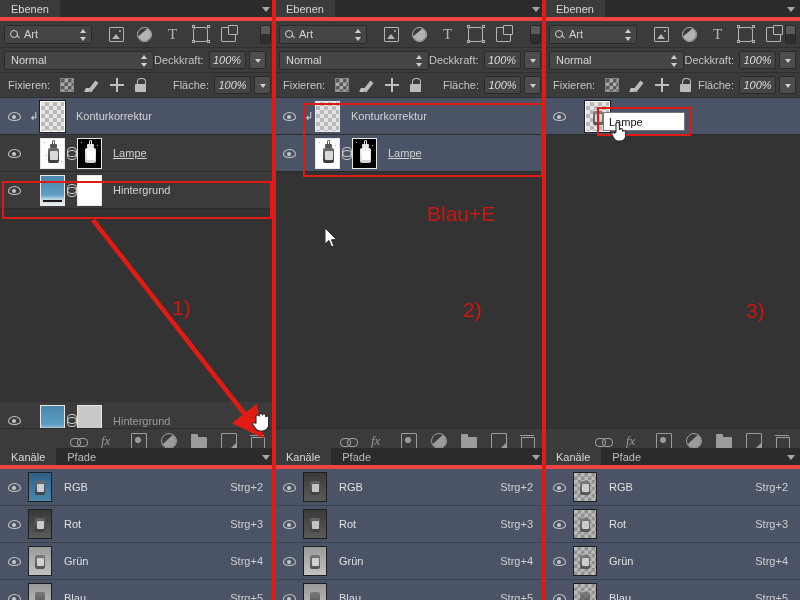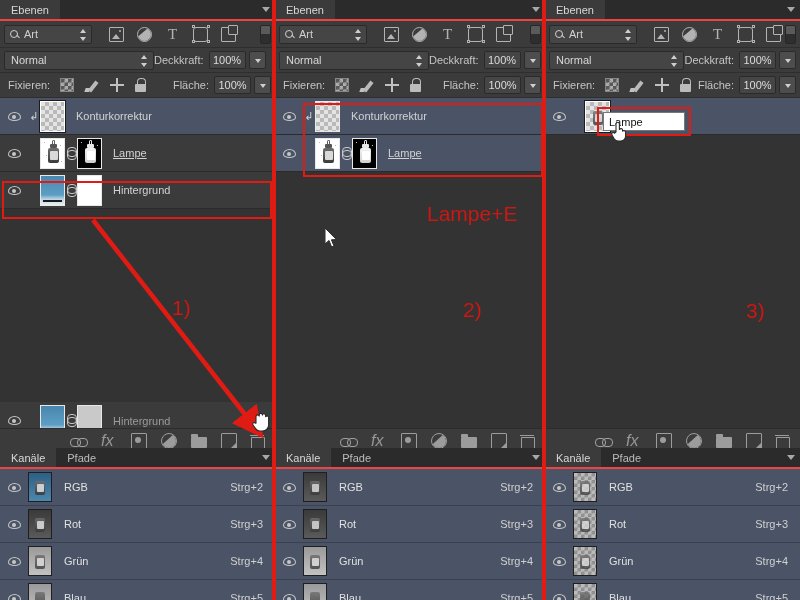--- a/index.html
+++ b/index.html
@@ -17,21 +17,21 @@
   #col2 { left: 275px; width: 270px; }
   #col3 { left: 545px; width: 255px; }
 
   .vdiv { position: absolute; top: 0; height: 600px; width: 4px; background: #e01b14; z-index: 60; }
   #vdiv1 { left: 272px; }
   #vdiv2 { left: 542px; }
 
   
   .tabbar {
     position: relative; height: 21px; background: #2b2b2b;
-    border-bottom: 2px solid #ef4444; display: flex; align-items: stretch;
+    border-bottom: 4px solid #ef4444; display: flex; align-items: stretch;
   }
   .tab {
     display: flex; align-items: center; padding: 0 11px;
     font-size: 11px; color: #bcbcbc; background: #2b2b2b;
   }
   .tab.active { background: #3b3b3b; color: #d8d8d8; }
   .tabbar .menu-caret {
     position: absolute; right: 5px; top: 7px;
     width: 0; height: 0; border-left: 4px solid transparent;
     border-right: 4px solid transparent; border-top: 5px solid #a8a8a8;
@@ -112,21 +112,21 @@
   }
   .blendsel {
     height: 19px; background: #454545; border: 1px solid #2a2a2a; border-radius:2px;
     font-size: 11px; color: #d8d8d8; display:flex; align-items:center;
     padding: 0 6px; position: relative; flex: 1 1 auto; max-width: 150px;
   }
   .lbl { font-size: 11px; color: #c4c4c4; white-space: nowrap; }
   .numbox {
     height: 18px; min-width: 37px; background: #454545; border:1px solid #2a2a2a;
     border-radius: 2px; font-size: 11px; color:#dcdcdc; display:flex;
-    align-items:center; justify-content:center; margin-left: 5px;
+    align-items:center; justify-content:center; margin-left: 5px; font-style: italic;
   }
   .dropbtn {
     width: 17px; height: 18px; background:#4d4d4d; border:1px solid #2a2a2a;
     border-radius:2px; margin-left: 3px; position:relative;
   }
   .dropbtn:after {
     content:""; position:absolute; left:5px; top:7px; width:0;height:0;
     border-left:3.5px solid transparent;border-right:3.5px solid transparent;
     border-top:4px solid #cfcfcf;
   }
@@ -253,21 +253,21 @@
     display:flex; align-items:center; justify-content:flex-end; gap:14px;
     padding-right: 12px;
   }
   .tbi { width:16px; height:16px; position:relative; opacity:.72; }
   .tb-link { }
   .tb-link:before, .tb-link:after {
     content:""; position:absolute; top:5px; width:9px;height:7px;
     border:1.5px solid #c9c9c9; border-radius:4px;
   }
   .tb-link:before{ left:-1px } .tb-link:after{ right:-1px }
-  .tb-fx { font-family:Liberation Sans, sans-serif; font-style:italic; font-size:16px;
+  .tb-fx { font-family:Liberation Serif, serif; font-style:italic; font-size:13px;
            color:#b9b9b9; line-height:16px; }
   .tb-mask { border:1.6px solid #c2c2c2; border-radius:1px; }
   .tb-mask:after {
     content:""; position:absolute; left:3.3px; top:3.3px; width:6px;height:6px;
     background:#c2c2c2; border-radius:50%;
   }
   .tb-adj { border:1.6px solid #c2c2c2; border-radius:50%; overflow:hidden; }
   .tb-adj:before {
     content:""; position:absolute; left:-2px; top:5px; width:20px; height:9px;
     background:#c2c2c2; transform: rotate(-42deg);
@@ -850,21 +850,21 @@
         <polygon points="0 0, 7 3.5, 0 7" fill="#e01b14"></polygon>
       </marker>
     </defs>
     <line x1="93" y1="220" x2="247" y2="417" stroke="#e01b14" stroke-width="4.5" marker-end="url(#arrowhead)"></line>
   </svg>
 
   <div class="redtext big" style="left:172px; top:296px;">1)</div>
   <div class="redtext big" style="left:463px; top:298px;">2)</div>
   <div class="redtext big" style="left:746px; top:299px;">3)</div>
 
-  <div class="redtext" style="left:427px; top:202px; font-size:21px;">Lampe+E</div>
+  <div class="redtext" style="left:427px; top:202px; font-size:21px;">Blau+E</div>
 
   <svg class="cur-arrow" style="left:325px; top:228px;" viewBox="0 0 14 20">
     <polygon points="0,0 0,16 4,12.5 6.6,19 9,18 6.4,11.8 11.5,11.6" fill="#ffffff" stroke="#2a2a2a" stroke-width="1"></polygon>
   </svg>
 
   <svg class="cur-hand" style="left:252px; top:411px;" viewBox="0 0 20 22">
     <path d="M4 12 V5.5 a1.6 1.6 0 0 1 3.2 0 V4 a1.6 1.6 0 0 1 3.2 0 V4.4 a1.6 1.6 0 0 1 3.2 0 V6 a1.6 1.6 0 0 1 3 0 v8 a6 6 0 0 1-6 6 h-3 a5 5 0 0 1-4-2.4 L1 14 a1.5 1.5 0 0 1 2.4-1.8 Z" fill="#ffffff" stroke="#2a2a2a" stroke-width="1.1"></path>
   </svg>
 
   <svg class="cur-hand" style="left:610px; top:120px;" viewBox="0 0 20 22">

